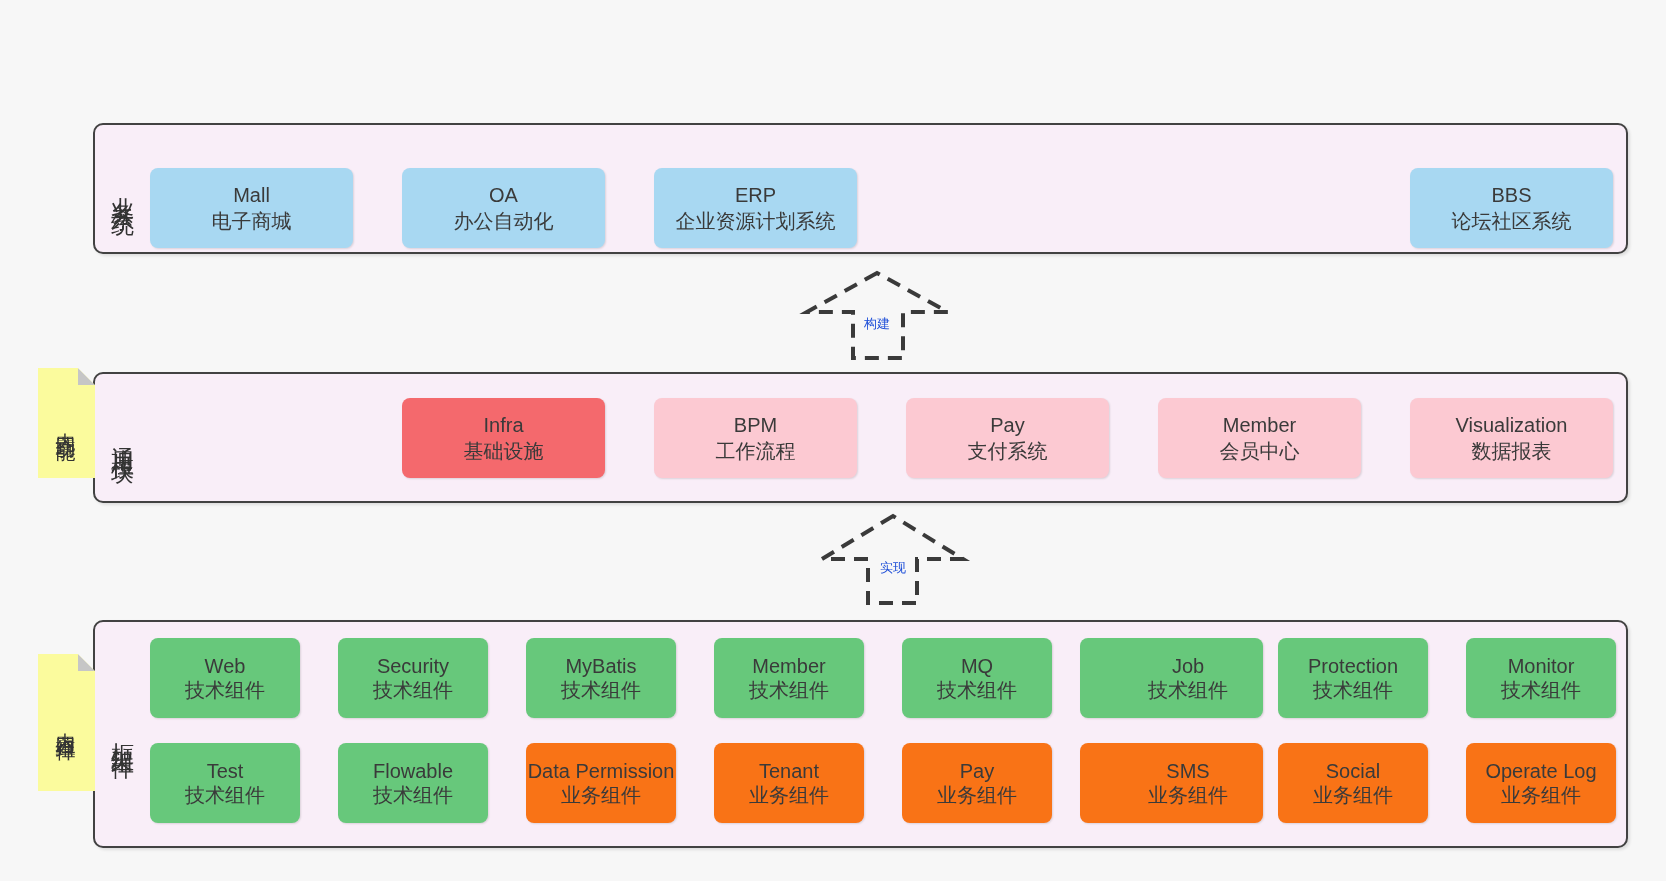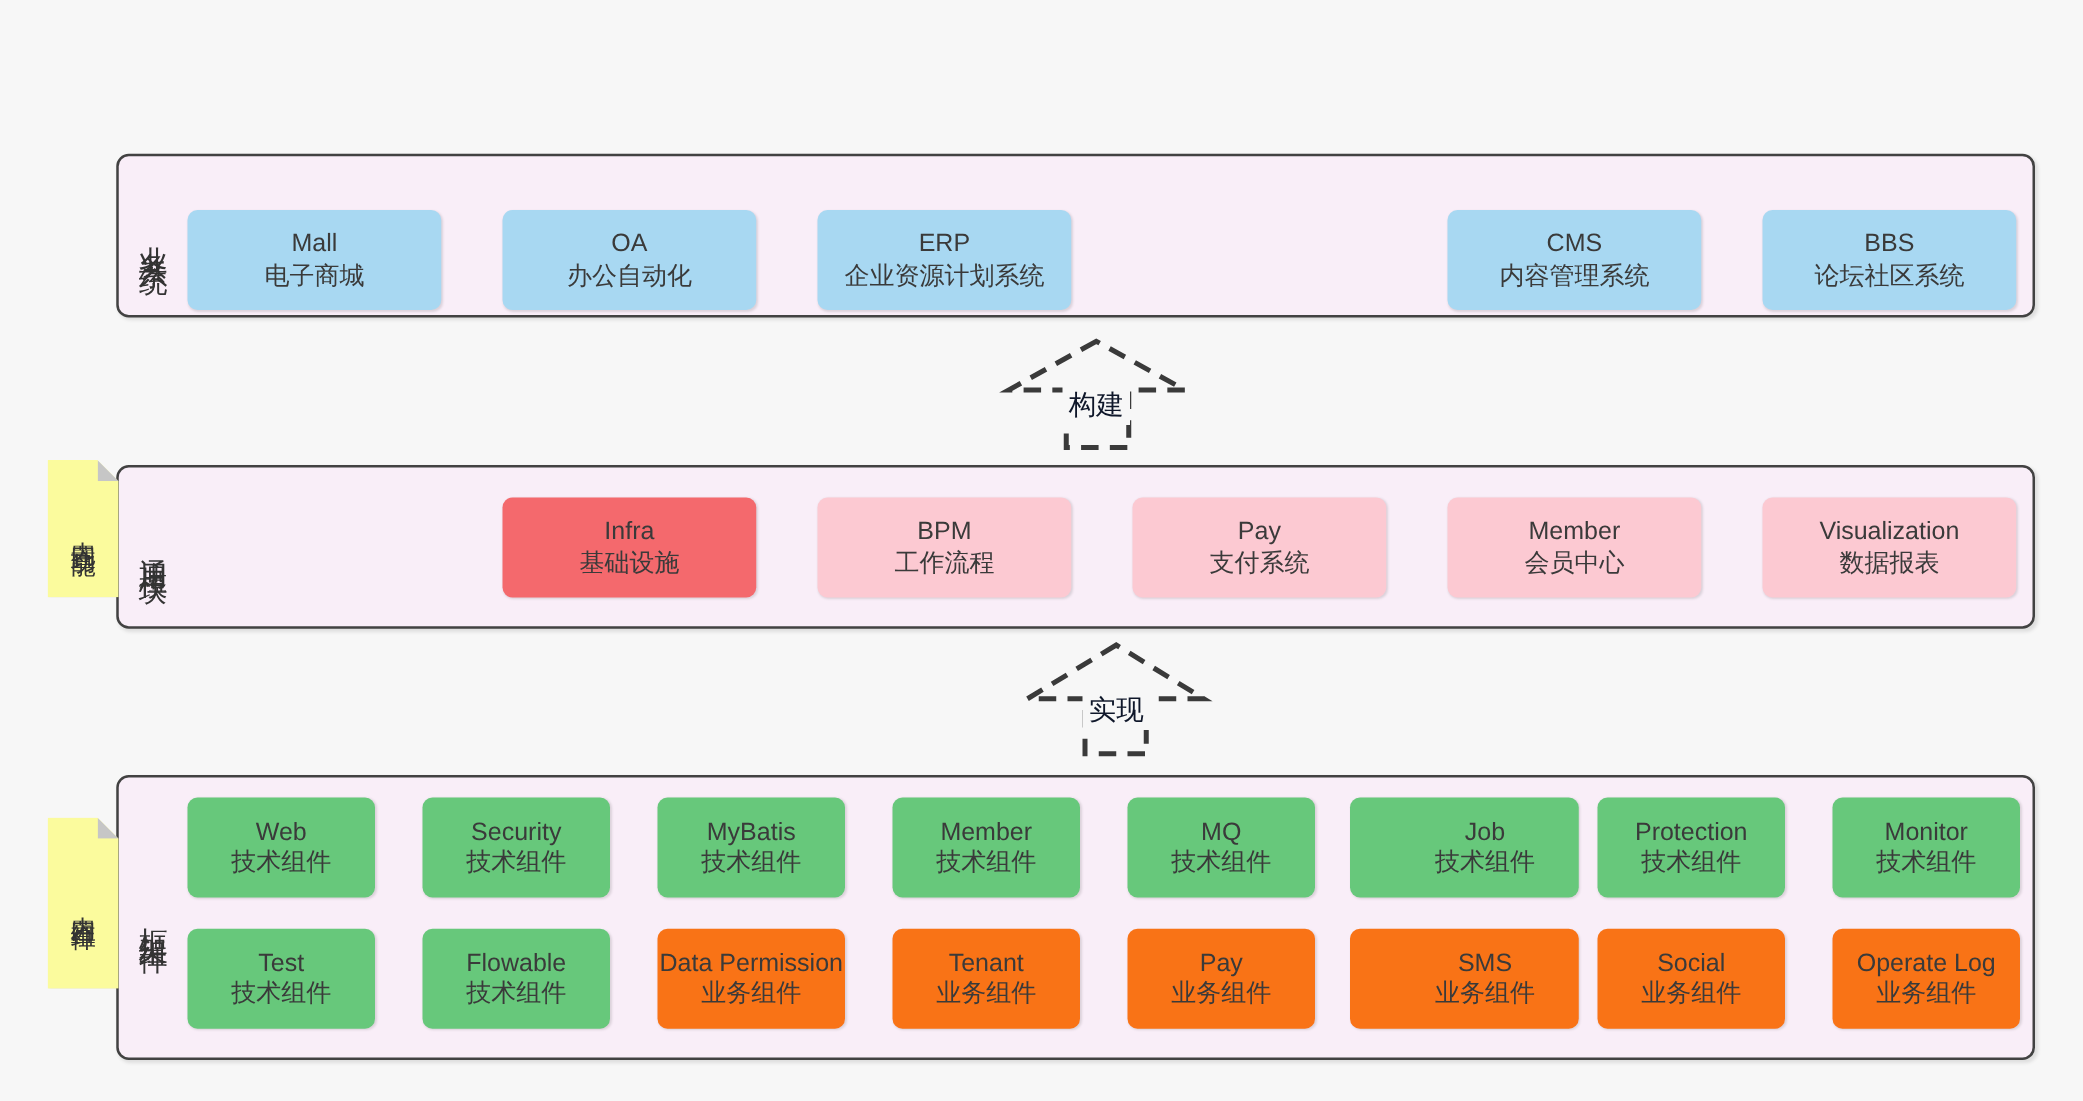--- a/index.html
+++ b/index.html
@@ -81,21 +81,21 @@
   #arrow-build{left:800px;top:268px;}
   #arrow-implement{left:815px;top:511px;}
   .arrow-path{
     fill:none;stroke:#3a3a3a;stroke-width:4;
     stroke-dasharray:14 9;
   }
   .arrow-label{
     position:absolute;z-index:6;
     transform:translate(-50%,-50%);
     background:#f7f7f7;padding:1px 5px;
-    font-size:22px;color:#0f172a;white-space:nowrap;
+    font-size:13px;color:#1d4ed8;white-space:nowrap;
   }
   #label-build{left:877px;top:324px;}
   #label-implement{left:893px;top:568px;}
 </style>
 </head>
 <body>
 
 <div id="stage">
 
   <div class="band" id="band-business">
@@ -106,24 +106,20 @@
       <div>电子商城</div>
     </div>
     <div class="box blue w6 c1">
       <div>OA</div>
       <div>办公自动化</div>
     </div>
     <div class="box blue w6 c2">
       <div>ERP</div>
       <div>企业资源计划系统</div>
     </div>
-    <div class="box blue w6 c4">
-      <div>CMS</div>
-      <div>内容管理系统</div>
-    </div>
     <div class="box blue w6 c5">
       <div>BBS</div>
       <div>论坛社区系统</div>
     </div>
   </div>
 
   <svg class="arrow-svg" id="arrow-build" width="155" height="95">
     <polygon class="arrow-path" points="77,5 7,44 53,44 53,90 103,90 103,44 148,44"></polygon>
   </svg>
   <div class="arrow-label" id="label-build">构建</div>

